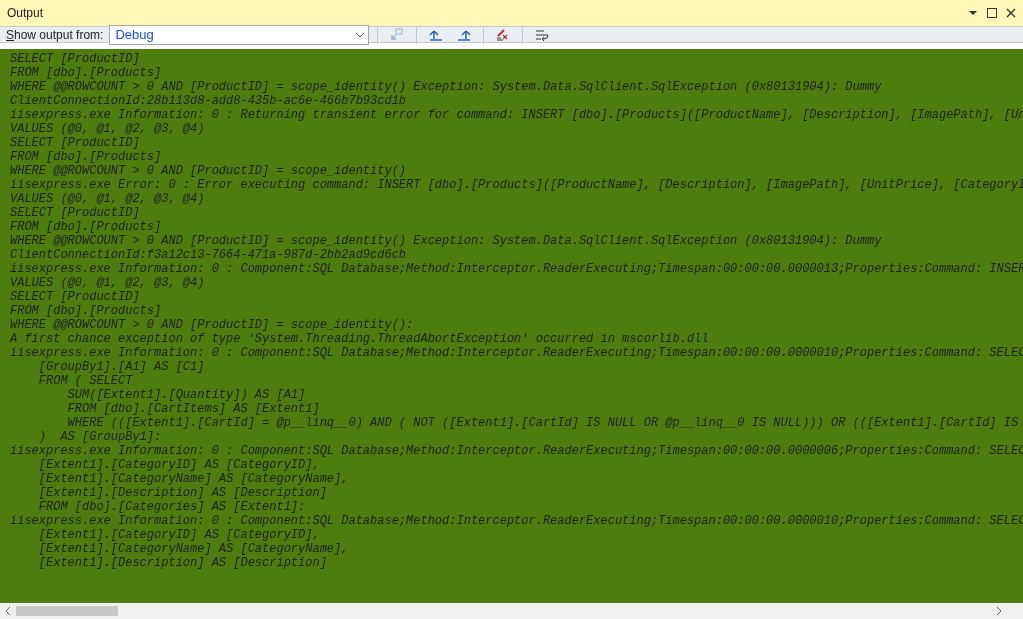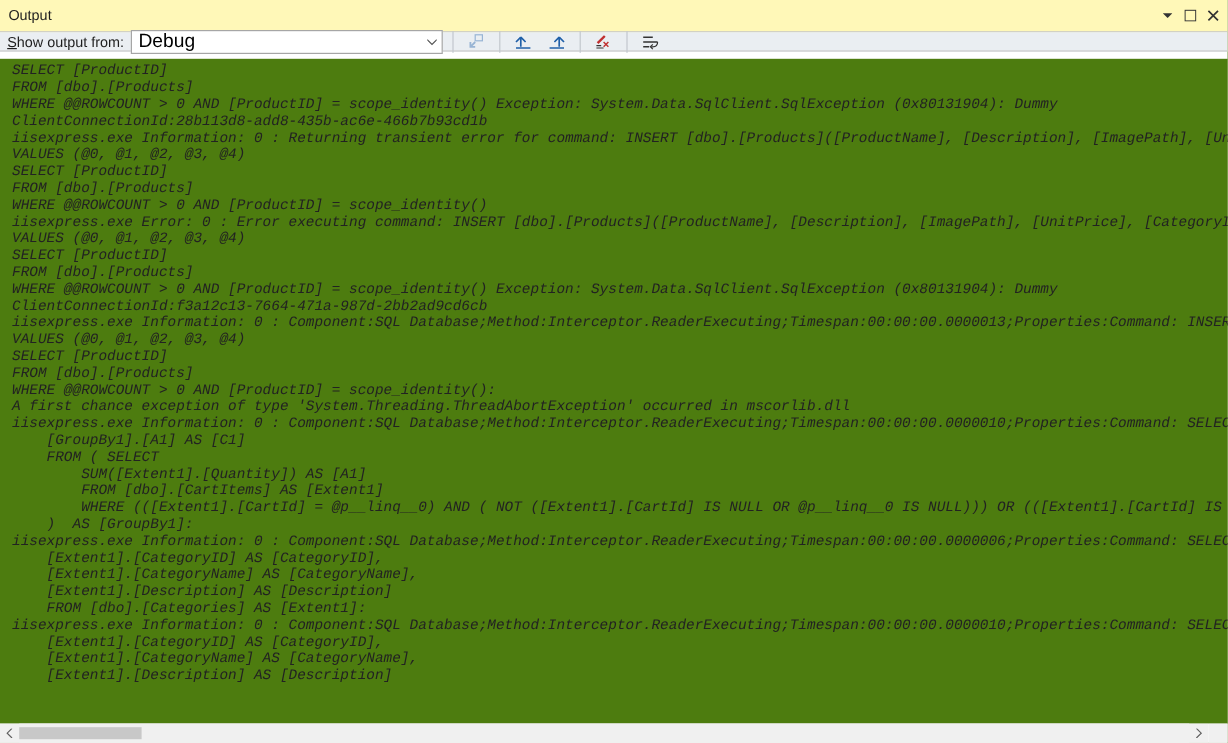--- a/index.html
+++ b/index.html
@@ -55,22 +55,22 @@
   .toolbar-label .mn { text-decoration: underline; }
   .combo {
     position: relative;
     width: 260px;
     height: 20px;
     background: #fff;
     border: 1px solid #a6a6a6;
     display: flex;
     align-items: center;
     padding: 0 18px 0 5px;
-    font-size: 16px;
-    color: #000000;
+    font-size: 13px;
+    color: #1d4ed8;
   }
   .combo-arrow {
     position: absolute;
     right: 0;
     top: 0;
     width: 16px;
     height: 100%;
     display: flex;
     align-items: center;
     justify-content: center;

